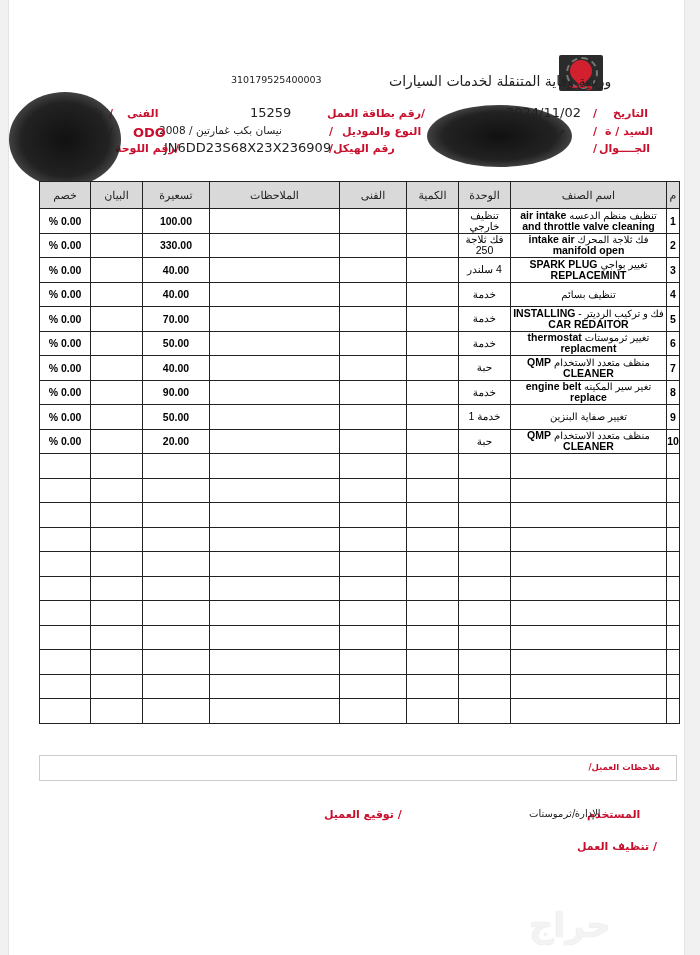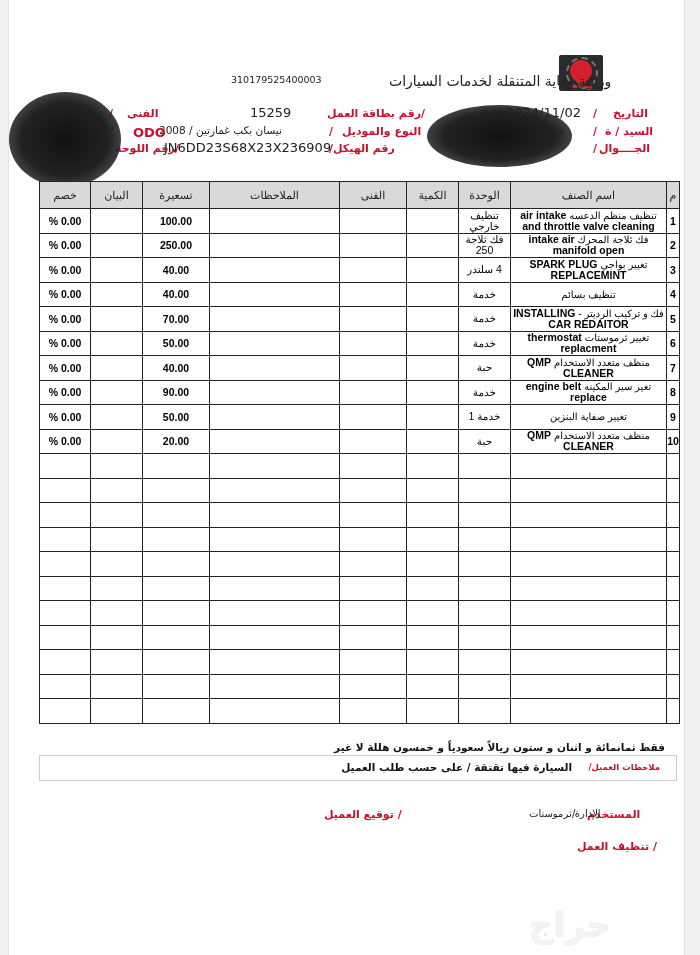--- a/index.html
+++ b/index.html
@@ -148,21 +148,21 @@
           <td></td>
           <td class="disc" style="direction: ltr;">% 0.00</td>
         </tr>
         <tr>
           <td class="idx">2</td>
           <td class="name"><span class="ar">فك ثلاجة المحرك</span><span> </span><span class="en">intake air manifold open</span></td>
           <td class="unit">فك ثلاجة 250</td>
           <td></td>
           <td></td>
           <td></td>
-          <td class="price">250.00</td>
+          <td class="price">330.00</td>
           <td></td>
           <td class="disc" style="direction: ltr;">% 0.00</td>
         </tr>
         <tr>
           <td class="idx">3</td>
           <td class="name"><span class="ar">تغيير بواجي</span><span> </span><span class="en">SPARK PLUG REPLACEMINT</span></td>
           <td class="unit">4 سلندر</td>
           <td></td>
           <td></td>
           <td></td>
@@ -364,25 +364,23 @@
           <td></td>
           <td></td>
           <td></td>
           <td></td>
           <td></td>
           <td></td>
         </tr>
       </tbody>
   </table>
 
-  <div class="abs" style="left:250px; top:741px; font-size:10.5px; font-weight:bold; direction:rtl; color:#111; width:406px; text-align:right;">فقط ثمانمائة و اثنان و ستون ريالاً سعودياً و خمسون هللة لا غير</div>
 
   <div class="notes-box">
     <span class="abs" style="right:16px; top:6px; font-size:8.5px; color:#c8102e; font-weight:bold;">ملاحظات العميل/</span>
-    <span class="abs" style="right:104px; top:5px; font-size:10.5px; font-weight:bold; color:#111;">السيارة فيها تقتقة / على حسب طلب العميل</span>
   </div>
 
   <div class="abs red" style="left:578px; top:808px;">المستخدم</div>
   <div class="abs small" style="left:563px; top:808px;">/</div>
   <div class="abs small" style="left:520px; top:808px;">الإدارة ثرموستات</div>
   <div class="abs red" style="left:315px; top:808px;">توقيع العميل /</div>
   <div class="abs red" style="left:568px; top:840px;">تنظيف العمل /</div>
 
   <div class="watermark">حراج</div>
 </div>

